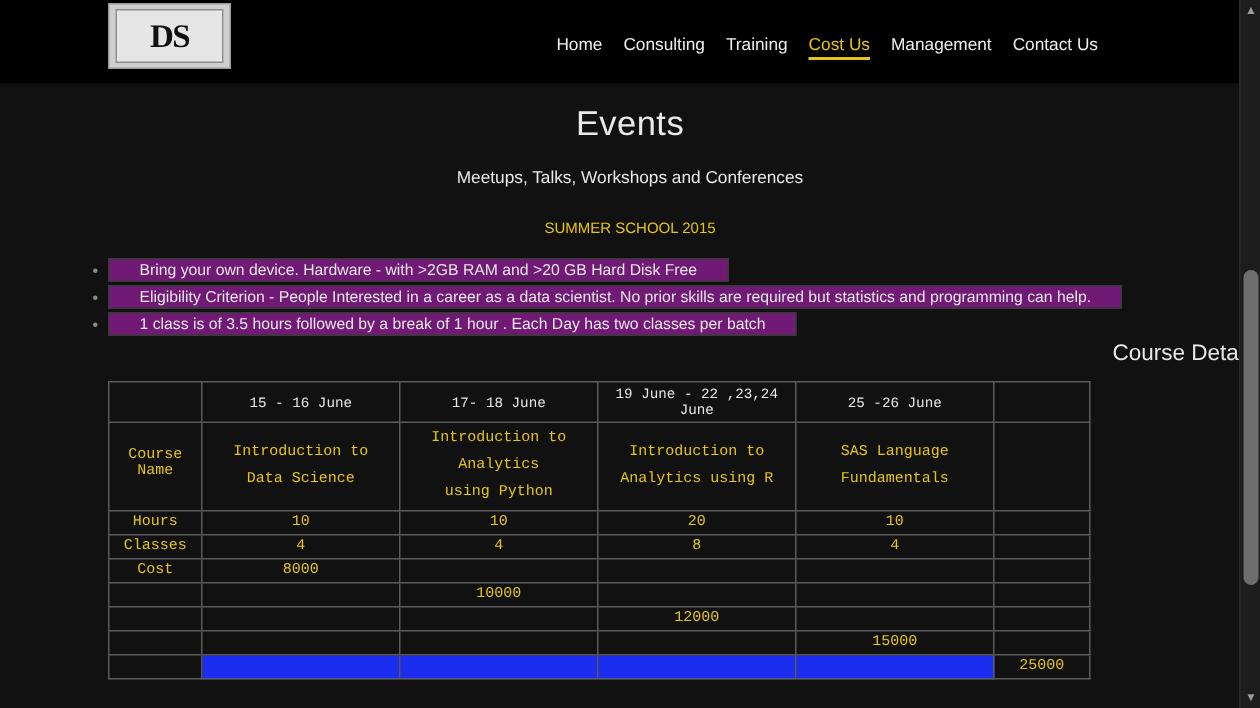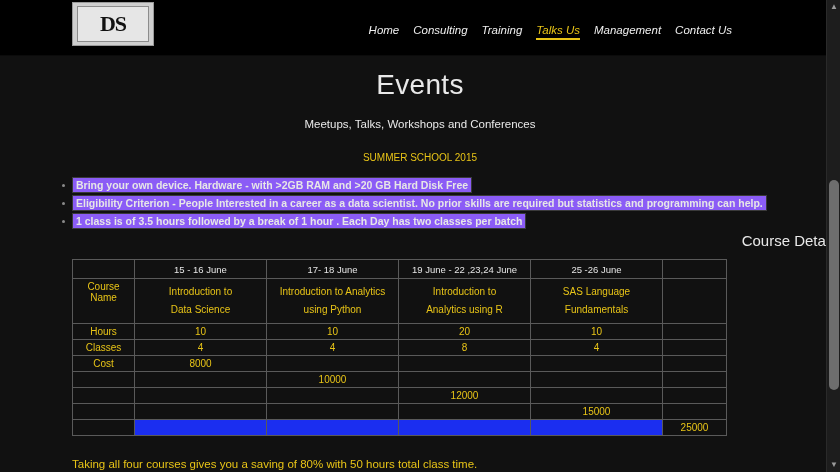--- a/index.html
+++ b/index.html
@@ -48,39 +48,38 @@
     color: #111;
     font-weight: bold;
   }
   .nav {
     position: absolute;
     right: 108px;
     top: 24px;
     display: flex;
     gap: 14px;
     align-items: baseline;
-    font-style: italic;
   }
   .nav-item {
     color: #efefef;
     font-size: 11.5px;
     text-decoration: none;
     padding-bottom: 2px;
     white-space: nowrap;
   }
   .nav-item.active {
     color: #e8c417;
     border-bottom: 2px solid #e8c417;
   }
 
   
   .h1 {
     text-align: center;
     color: #e9e9e9;
-    font-size: 28px;
+    font-size: 23px;
     font-weight: normal;
     margin: 13px 0 0 0;
     letter-spacing: .3px;
   }
   .subtitle {
     text-align: center;
     color: #e9e9e9;
     font-size: 11.5px;
     margin-top: 17px;
   }
@@ -108,39 +107,39 @@
   .bullets li::before {
     content: "";
     position: absolute;
     left: 62px;
     top: 6px;
     width: 3px; height: 3px;
     background: #8a8a8a;
     border-radius: 50%;
   }
   .bullets li span.txt {
-    background: #8b5cf6;
-    padding: 1px 3px;
+    background: #701a75;
+    padding: 1px 20px;
     border: 1px solid #3a3a3a;
-    font-weight: bold;
   }
 
   .course-details {
     text-align: right;
     color: #e9e9e9;
     font-size: 15px;
     margin-top: 4px;
   }
 
   
   table.ev {
     border-collapse: collapse;
     margin: 10px 0 0 72px;
     width: 622px;
     table-layout: fixed;
+    font-family: Liberation Mono, monospace;
   }
   table.ev td, table.ev th {
     border: 1px solid #5a5a5a;
     font-size: 10px;
     color: #e8c417;
     text-align: center;
     vertical-align: middle;
     padding: 2px 1px;
     font-weight: normal;
     height: 16px;
@@ -204,21 +203,21 @@
 <div class="page">
 
   <div class="topbar">
     <div class="logo">
       <div class="logo-inner">DS</div>
     </div>
     <div class="nav">
       <a class="nav-item" href="#">Home</a>
       <a class="nav-item" href="#">Consulting</a>
       <a class="nav-item" href="#">Training</a>
-      <a class="nav-item active" href="#">Talks Us</a>
+      <a class="nav-item active" href="#">Cost Us</a>
       <a class="nav-item" href="#">Management</a>
       <a class="nav-item" href="#">Contact Us</a>
     </div>
   </div>
 
   <h1 class="h1">Events</h1>
   <div class="subtitle">Meetups, Talks, Workshops and Conferences</div>
   <div class="section-title">SUMMER SCHOOL 2015</div>
 
   <ul class="bullets">

